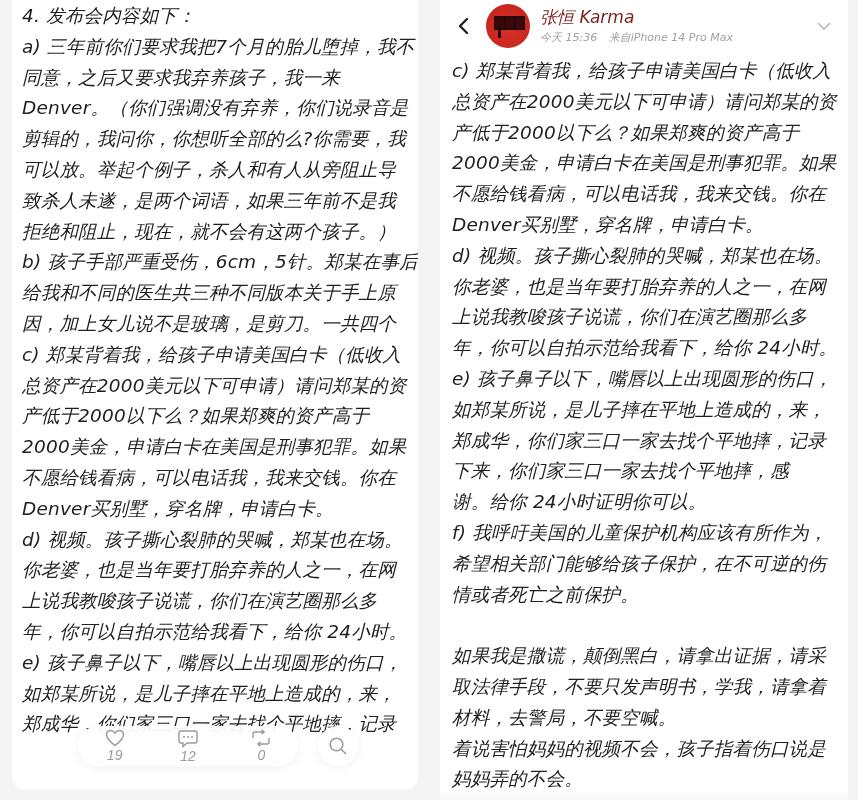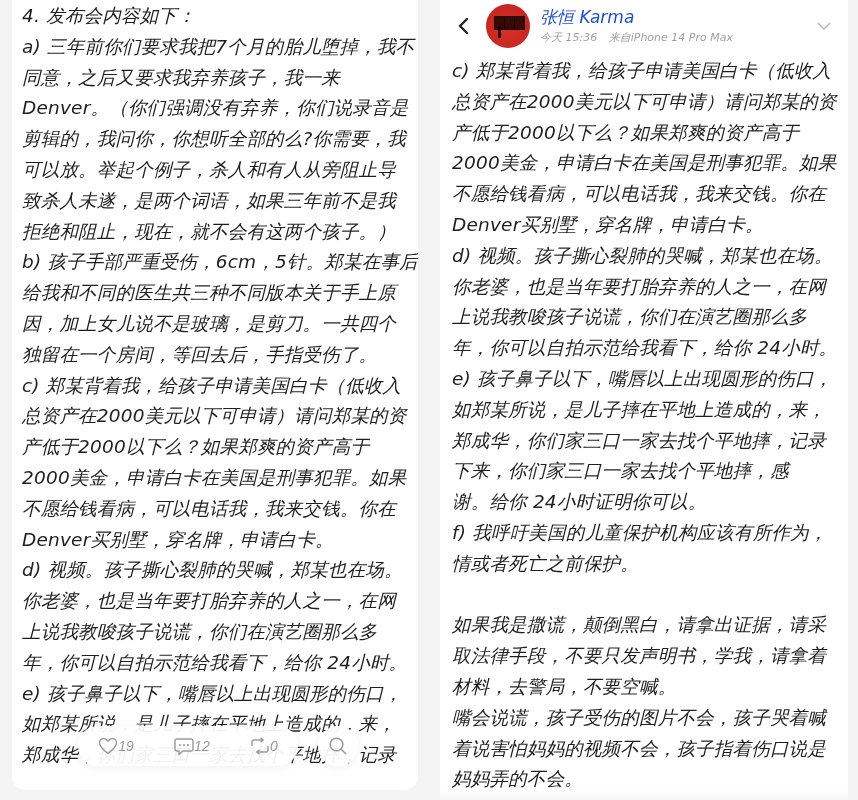--- a/index.html
+++ b/index.html
@@ -32,35 +32,35 @@
   .post-header { position: absolute; left: 0; top: 0; width: 408px; height: 56px; background: #fff; }
   .back-icon { position: absolute; left: 14px; top: 12px; width: 20px; height: 28px; cursor: pointer; }
   .avatar {
     position: absolute; left: 46px; top: 4px; width: 44px; height: 44px; border-radius: 50%;
     background: radial-gradient(circle at 50% 55%, #d83128 0%, #c8261f 70%, #b61f19 100%);
     overflow: hidden;
   }
   .avatar .frame { position: absolute; top: 12px; width: 9px; height: 12px; background: #3a0808; border: 1px solid #1a0303; }
   .avatar .f1 { left: 8px; } .avatar .f2 { left: 18px; } .avatar .f3 { left: 28px; }
   .avatar .fig { position: absolute; left: 12px; top: 22px; width: 3px; height: 12px; background: #200404; }
-  .username { position: absolute; left: 100px; top: 6px; font-size: 17px; color: #1d4ed8; }
+  .username { position: absolute; left: 100px; top: 6px; font-size: 17px; color: #7f1d1d; }
   .meta { position: absolute; left: 100px; top: 30px; font-size: 11px; color: #a0a0a0; white-space: nowrap; }
   .meta span { margin-right: 8px; }
   .more-icon { position: absolute; left: 376px; top: 20px; width: 16px; height: 12px; cursor: pointer; }
 
   
   .action-bar {
     position: absolute; left: 66px; top: 726px; width: 220px; height: 40px;
     border-radius: 20px; background: rgba(255,255,255,0.93);
     box-shadow: 0 2px 10px rgba(0,0,0,0.06);
     display: flex; align-items: center; justify-content: space-around;
     font-size: 14px; color: #9a9a9a;
     font-family: "Liberation Sans", sans-serif;
   }
-  .action { display: flex; align-items: center; cursor: pointer; }
+  .action { display: flex; align-items: center; cursor: pointer; flex-direction: column; }
   .action svg { display: block; }
   .search-fab {
     position: absolute; left: 306px; top: 726px; width: 40px; height: 40px; border-radius: 50%;
     background: rgba(255,255,255,0.93); box-shadow: 0 2px 10px rgba(0,0,0,0.06);
     display: flex; align-items: center; justify-content: center; cursor: pointer;
   }
   .right-fade {
     position: absolute; left: 0; top: 790px; width: 408px; height: 10px;
     background: linear-gradient(#fff, #f7f7f7);
   }
@@ -74,21 +74,20 @@
       <div class="line">a) 三年前你们要求我把7个月的胎儿堕掉，我不</div>
       <div class="line">同意，之后又要求我弃养孩子，我一来</div>
       <div class="line">Denver。（你们强调没有弃养，你们说录音是</div>
       <div class="line">剪辑的，我问你，你想听全部的么?你需要，我</div>
       <div class="line">可以放。举起个例子，杀人和有人从旁阻止导</div>
       <div class="line">致杀人未遂，是两个词语，如果三年前不是我</div>
       <div class="line">拒绝和阻止，现在，就不会有这两个孩子。）</div>
       <div class="line">b) 孩子手部严重受伤，6cm，5针。郑某在事后</div>
       <div class="line">给我和不同的医生共三种不同版本关于手上原</div>
       <div class="line">因，加上女儿说不是玻璃，是剪刀。一共四个</div>
-      <div class="line">独留在一个房间，等回去后，手指受伤了。</div>
       <div class="line">c) 郑某背着我，给孩子申请美国白卡（低收入</div>
       <div class="line">总资产在2000美元以下可申请）请问郑某的资</div>
       <div class="line">产低于2000以下么？如果郑爽的资产高于</div>
       <div class="line">2000美金，申请白卡在美国是刑事犯罪。如果</div>
       <div class="line">不愿给钱看病，可以电话我，我来交钱。你在</div>
       <div class="line">Denver买别墅，穿名牌，申请白卡。</div>
       <div class="line">d) 视频。孩子撕心裂肺的哭喊，郑某也在场。</div>
       <div class="line">你老婆，也是当年要打胎弃养的人之一，在网</div>
       <div class="line">上说我教唆孩子说谎，你们在演艺圈那么多</div>
       <div class="line">年，你可以自拍示范给我看下，给你 24小时。</div>
@@ -159,23 +158,23 @@
       <div class="line">d) 视频。孩子撕心裂肺的哭喊，郑某也在场。</div>
       <div class="line">你老婆，也是当年要打胎弃养的人之一，在网</div>
       <div class="line">上说我教唆孩子说谎，你们在演艺圈那么多</div>
       <div class="line">年，你可以自拍示范给我看下，给你 24小时。</div>
       <div class="line">e) 孩子鼻子以下，嘴唇以上出现圆形的伤口，</div>
       <div class="line">如郑某所说，是儿子摔在平地上造成的，来，</div>
       <div class="line">郑成华，你们家三口一家去找个平地摔，记录</div>
       <div class="line">下来，你们家三口一家去找个平地摔，感</div>
       <div class="line">谢。给你 24小时证明你可以。</div>
       <div class="line">f) 我呼吁美国的儿童保护机构应该有所作为，</div>
+      <div class="line">希望相关部门能够给孩子保护，在不可逆的伤</div>
       <div class="line">情或者死亡之前保护。</div>
       <div class="line blank"></div>
       <div class="line">如果我是撒谎，颠倒黑白，请拿出证据，请采</div>
       <div class="line">取法律手段，不要只发声明书，学我，请拿着</div>
       <div class="line">材料，去警局，不要空喊。</div>
-      <div class="line">嘴会说谎，孩子受伤的图片不会，孩子哭着喊</div>
       <div class="line">着说害怕妈妈的视频不会，孩子指着伤口说是</div>
       <div class="line">妈妈弄的不会。</div>
     </div>
   <div class="right-fade"></div>
 </div>
 
 </body></html>

